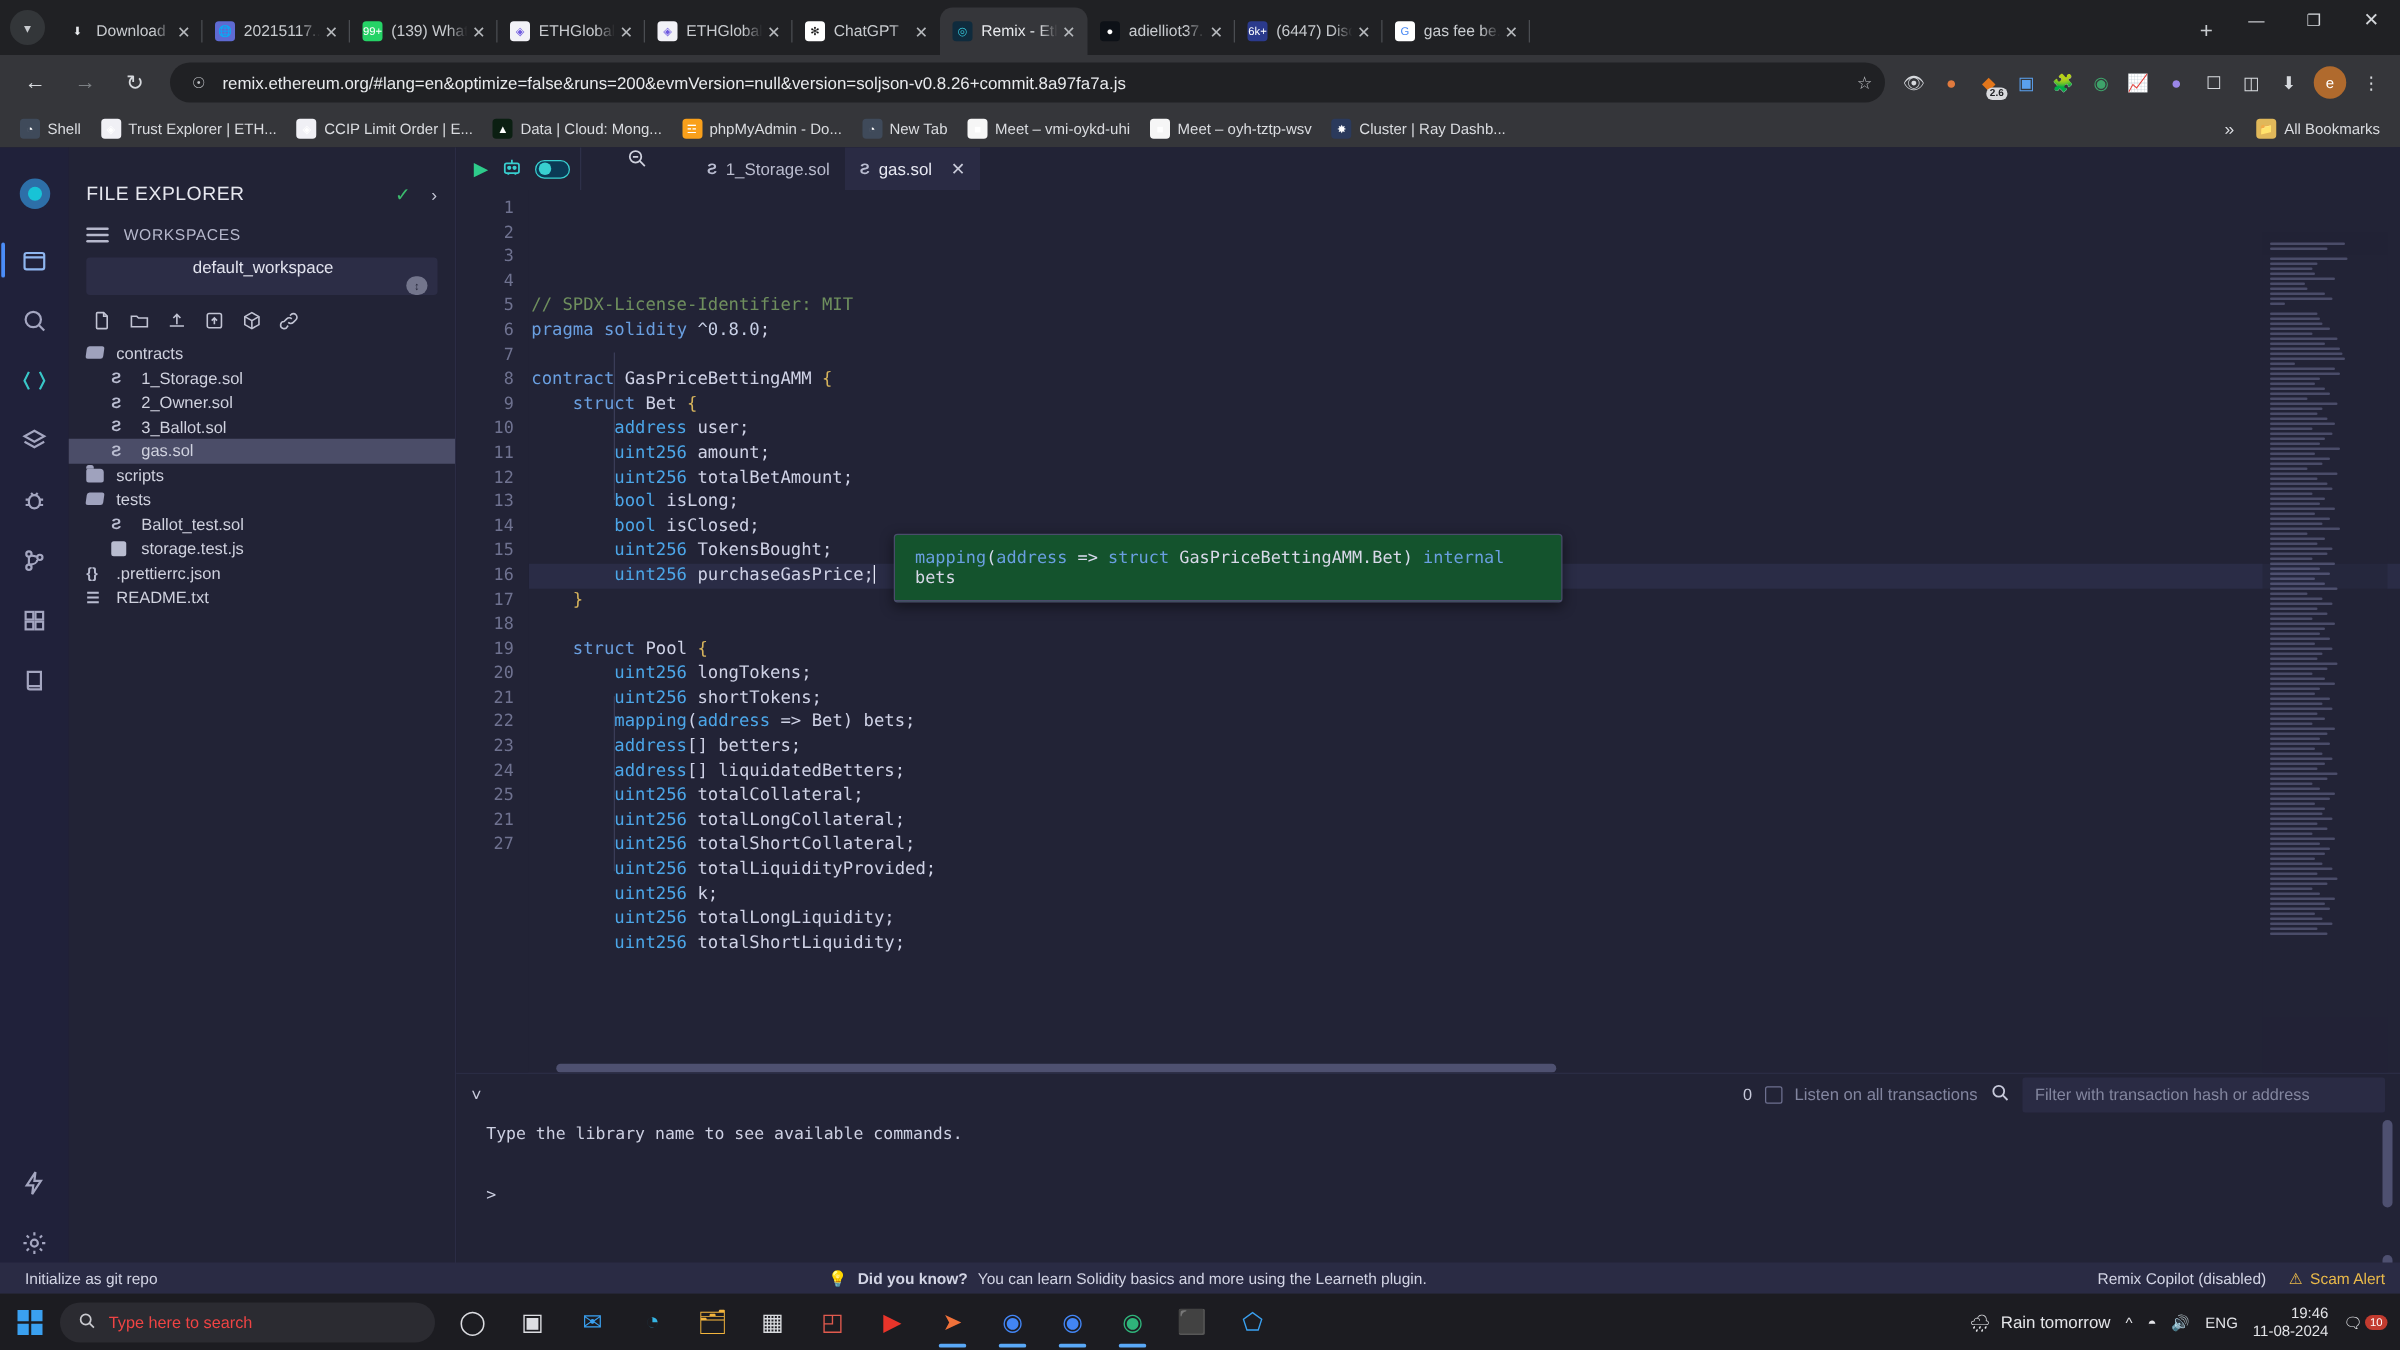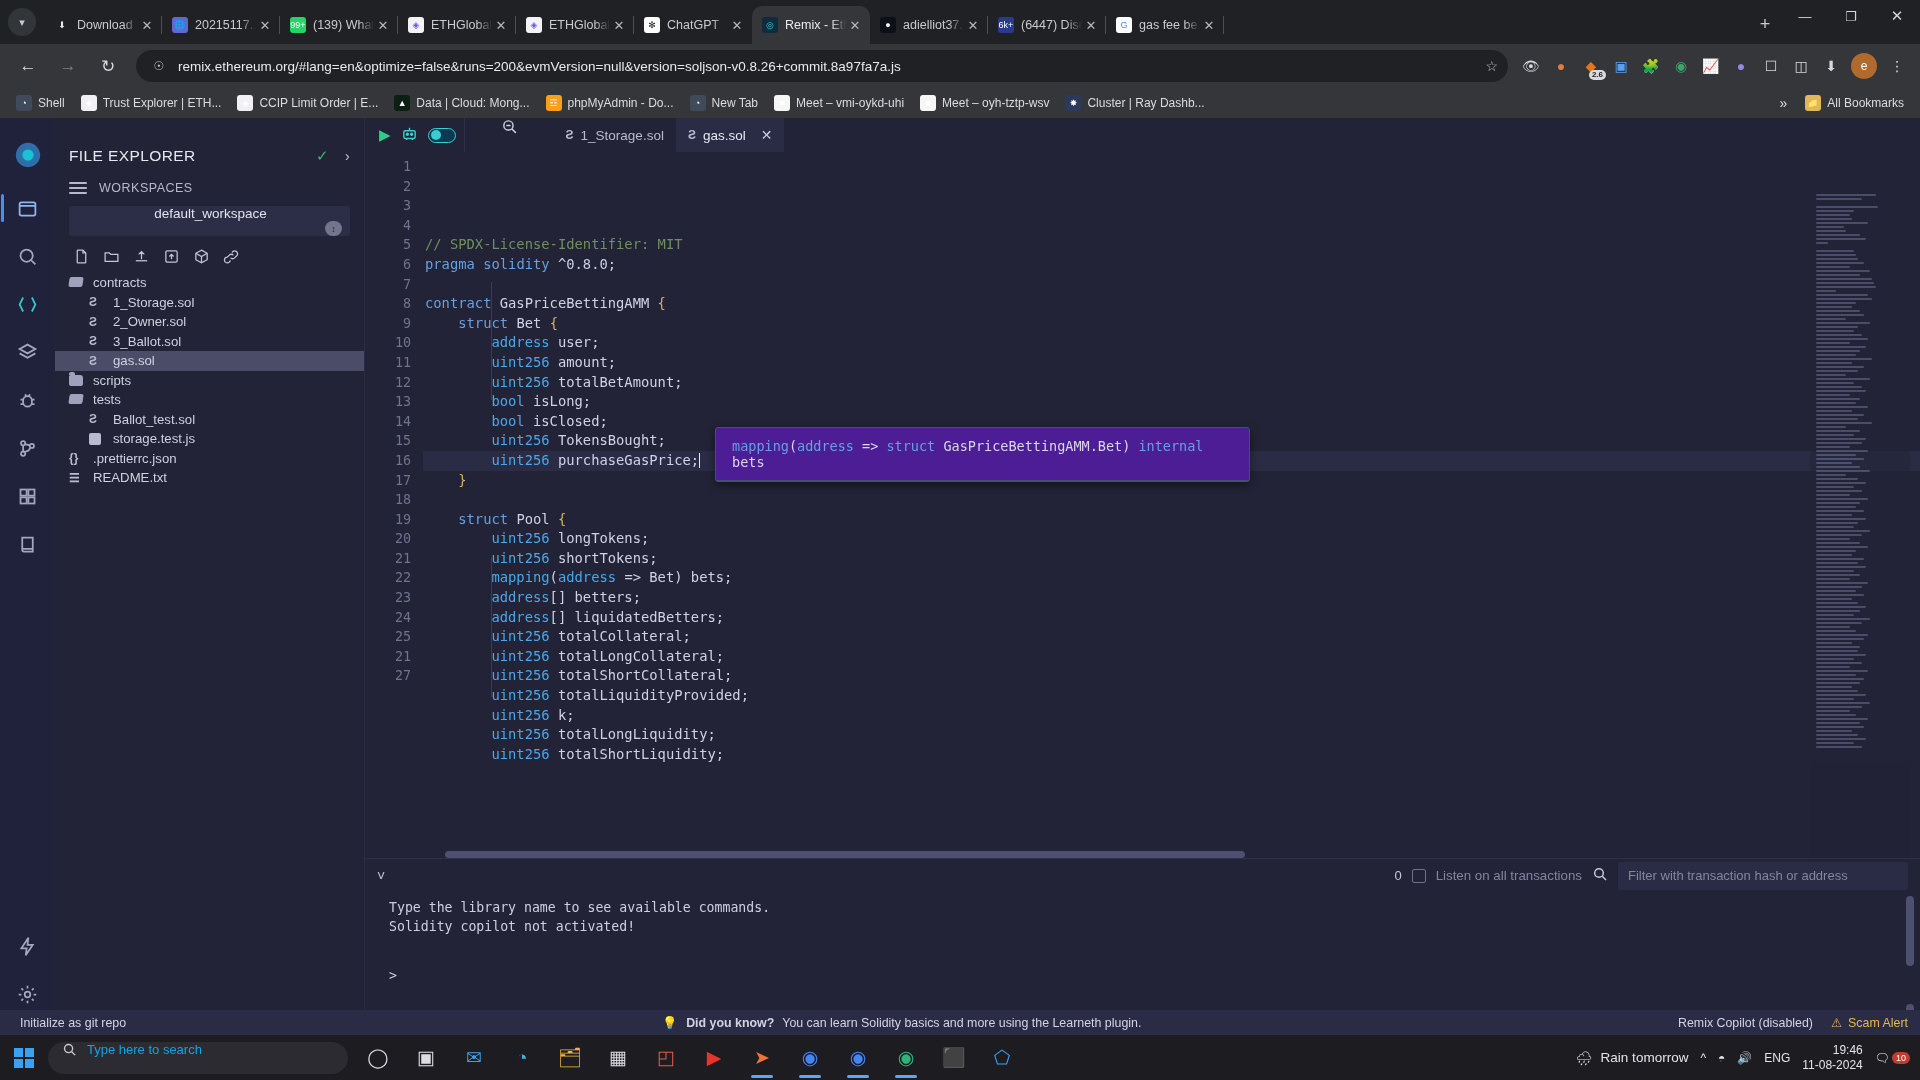--- a/index.html
+++ b/index.html
@@ -215,21 +215,21 @@
   .cmt  { color: #6f8f5e; }
   .num  { color: #c8d0e6; }
   .brc  { color: #d6b35c; }
   .caret { display:inline-block; width:1px; height:15px; background:#e4e6f5; vertical-align:-3px; }
   .indent-guide {
     position: absolute; width: 1px; background: #3a3c57; left: 68px;
   }
 
   .tooltip {
     position: absolute; left: 350px; top: 275px; width: 535px;
-    background: #4c1d95; border: 1px solid #4a4d6b; border-radius: 3px;
+    background: #14532d; border: 1px solid #4a4d6b; border-radius: 3px;
     font-family: "DejaVu Sans Mono", monospace; color: #d9dbee; z-index: 40;
     box-shadow: 0 3px 10px rgba(0,0,0,.45);
   }
   .tooltip .tline { padding: 10px 16px; font-size: 13.5px; }
   .tooltip .tsep { height: 1px; background: #4a4d6b; }
   .tooltip .tpath { padding: 9px 16px; font-size: 12px; font-weight: bold; color: #d9dbee; }
   .tt-kw { color: #6a9fe0; }
   .tt-type { color: #d8d8e8; }
 
   .hscroll {
@@ -285,21 +285,21 @@
     position: absolute; left: 0; bottom: 0; width: 1920px; height: 45px;
     background: #1c1c21; display: flex; align-items: center;
   }
   .tb-start {
     width: 48px; height: 45px; display: flex; align-items: center; justify-content: center;
   }
   .win-logo { width: 20px; height: 20px; display: grid; grid-template-columns: 1fr 1fr; grid-gap: 2px; }
   .win-logo i { background: #3aa0f0; display: block; }
   .tb-search {
     width: 300px; height: 32px; background: #2b2b31; border-radius: 16px;
-    display: flex; align-items: flex-start; padding: 0 14px; color: #0ea5e9; font-size: 13px;
+    display: flex; align-items: center; padding: 0 14px; color: #ef4444; font-size: 13px;
     gap: 10px; margin-right: 6px;
   }
   .tb-item {
     width: 48px; height: 45px; display: flex; align-items: center; justify-content: center;
     position: relative;
   }
   .tb-item.running::after {
     content:''; position:absolute; bottom:2px; left:13px; width:22px; height:3px;
     background:#5aa9f8; border-radius:2px;
   }
@@ -911,21 +911,20 @@
               <path d="M15.5 15.5L21 21"></path>
             </svg>
         </span>
         <span class="filter-box">
           <span>Filter with transaction hash or address</span>
         </span>
       </div>
       <div class="term-body">
         <div id="termlines">
             <div>Type the library name to see available commands.</div>
-            <div>Solidity copilot not activated!</div>
           </div>
         <div class="term-prompt">&gt;</div>
         <div class="term-scroll"></div>
         <div class="term-scroll2"></div>
       </div>
     </div>
   </div>
 </div>
 
 <div class="statusbar">

